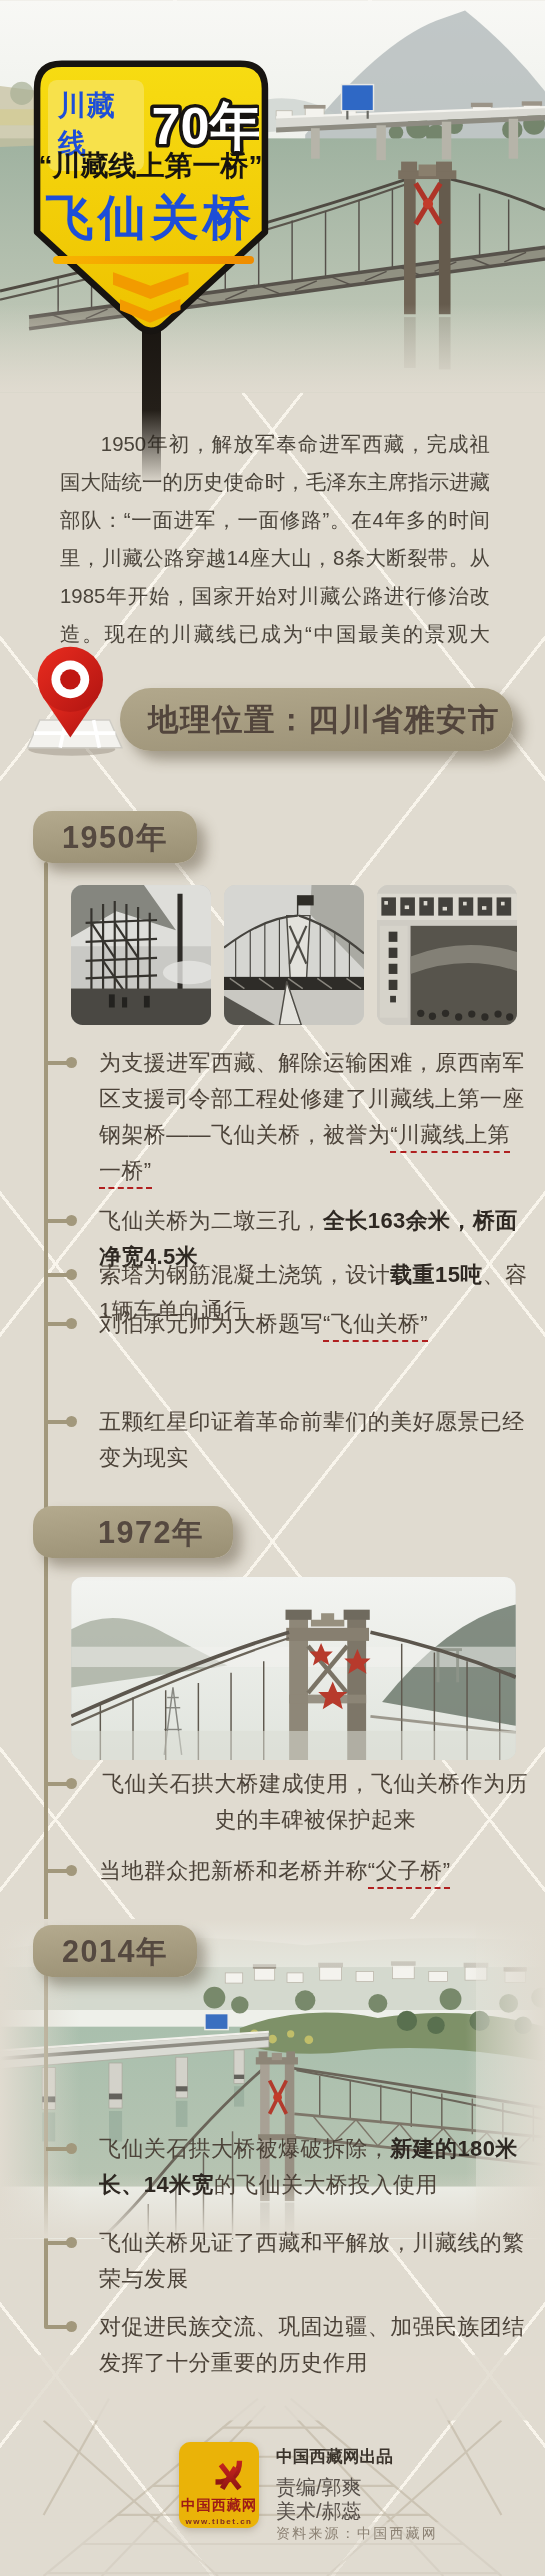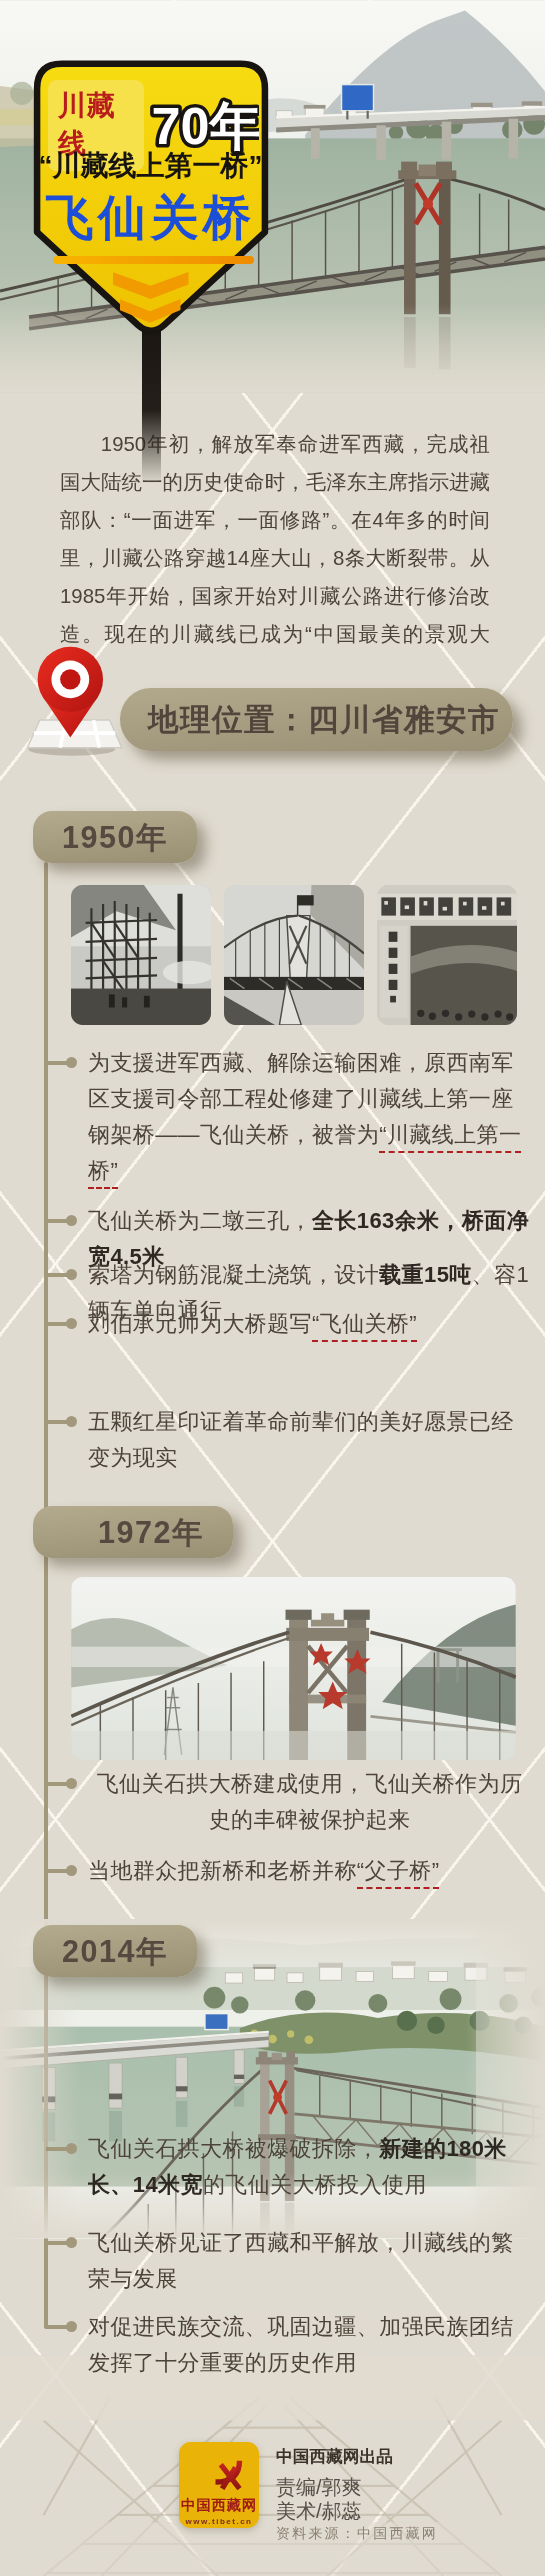--- a/index.html
+++ b/index.html
@@ -12,21 +12,21 @@
       repeating-linear-gradient(52deg, rgba(248,244,235,0) 0px, rgba(248,244,235,0) 166px, rgba(250,246,237,.95) 166px, rgba(250,246,237,.95) 169px, rgba(248,244,235,0) 169px, rgba(248,244,235,0) 342px),
       repeating-linear-gradient(-52deg, rgba(248,244,235,0) 0px, rgba(248,244,235,0) 166px, rgba(250,246,237,.95) 166px, rgba(250,246,237,.95) 169px, rgba(248,244,235,0) 169px, rgba(248,244,235,0) 342px);}
   .hero-photo{position:absolute;left:0;top:0;width:545px;height:393px;z-index:1;}
   
   .sign-wrap{position:absolute;left:30.5px;top:58px;width:240px;height:407px;z-index:6;}
   .sign-pole{position:absolute;left:111px;top:262px;width:19px;height:164px;z-index:0;
     background:linear-gradient(180deg,#191511 0%,#241f19 55%,rgba(36,31,25,0) 100%);}
   .sign-board{position:absolute;left:0;top:0;z-index:1;}
   .sign-content{position:absolute;left:0;top:0;width:240px;height:283px;z-index:2;}
   .sign-row1{position:absolute;left:17.4px;top:22px;width:211px;display:flex;align-items:center;gap:5.8px;}
-  .sign-chip{background:#f7e14b;border-radius:8.7px;padding:7.3px 10.2px;color:#b91c1c;
+  .sign-chip{background:#f7e14b;border-radius:8.7px;padding:7.3px 10.2px;color:#1d4ed8;
     font-size:28px;font-weight:bold;letter-spacing:0.7px;}
   .sign-quote{position:absolute;left:0;top:89px;width:240px;text-align:center;color:#17140f;
     font-size:28px;font-weight:bold;letter-spacing:0;}
   .sign-title{position:absolute;left:0;top:128px;width:240px;text-align:center;color:#1d4ed8;
     font-size:48px;font-weight:bold;letter-spacing:4.4px;}
   .sign-underline{position:absolute;left:22px;top:198px;width:201px;height:8px;border-radius:4.4px;
     background:linear-gradient(90deg,#f8b400,#ef8c00);}
   .chev{position:absolute;background:#f29b00;}
   .chev1{left:82px;top:214px;width:76px;height:33px;
     clip-path:polygon(0% 0%,50% 42%,100% 0%,100% 38%,50% 82%,0% 38%);}
@@ -42,21 +42,21 @@
     line-height:63px;padding-left:28px;box-sizing:border-box;letter-spacing:1.5px;
     box-shadow:8.7px 8.7px 13px rgba(82,70,48,.45);}
   
   .tl-line{position:absolute;left:44px;top:862px;width:3.6px;height:1467px;background:#a2987c;z-index:2;border-radius:2.2px;}
   .year-bubble{position:absolute;left:33px;width:164px;height:52px;border-radius:19px;z-index:5;
     background:linear-gradient(175deg,#b4aa8e,#998f73);color:#554940;font-size:30.5px;font-weight:bold;
     text-align:center;line-height:52px;letter-spacing:1.5px;box-shadow:8.7px 8.7px 13px rgba(82,70,48,.42);}
   .photo{position:absolute;border-radius:11.6px;overflow:hidden;z-index:3;background:#cfcfc9;line-height:0;}
   .photo-wide{position:absolute;left:0;top:1919px;width:545px;height:320px;z-index:1;line-height:0;}
   .fade{position:absolute;z-index:2;pointer-events:none;}
-  .bullet{position:absolute;left:44px;width:487px;padding-left:44px;box-sizing:border-box;z-index:4;
+  .bullet{position:absolute;left:44px;width:487px;padding-left:55px;box-sizing:border-box;z-index:4;
     font-size:22px;line-height:36px;color:#4c4339;letter-spacing:0.4px;}
   .bullet .stub{position:absolute;left:1.5px;top:16px;width:25px;height:3.6px;background:#a2987c;}
   .bullet .dot{position:absolute;left:22px;top:12.4px;width:11px;height:11px;border-radius:50%;background:#a2987c;}
   .seg-b{font-weight:bold;color:#2e2822;}
   .seg-u{border-bottom:2.9px dashed #b01f1f;padding-bottom:4.4px;}
   
   .footer-bg{position:absolute;left:0;top:2355px;z-index:1;}
   .logo-card{position:absolute;left:179px;top:2442px;width:80px;height:86px;border-radius:11.6px;z-index:3;
     background:#eab308;box-shadow:0 2.9px 7.3px rgba(90,80,60,.25);text-align:center;}
   .logo-title{font-size:14.5px;font-weight:bold;color:#9e1b16;letter-spacing:0.7px;margin-top:0.7px;}

